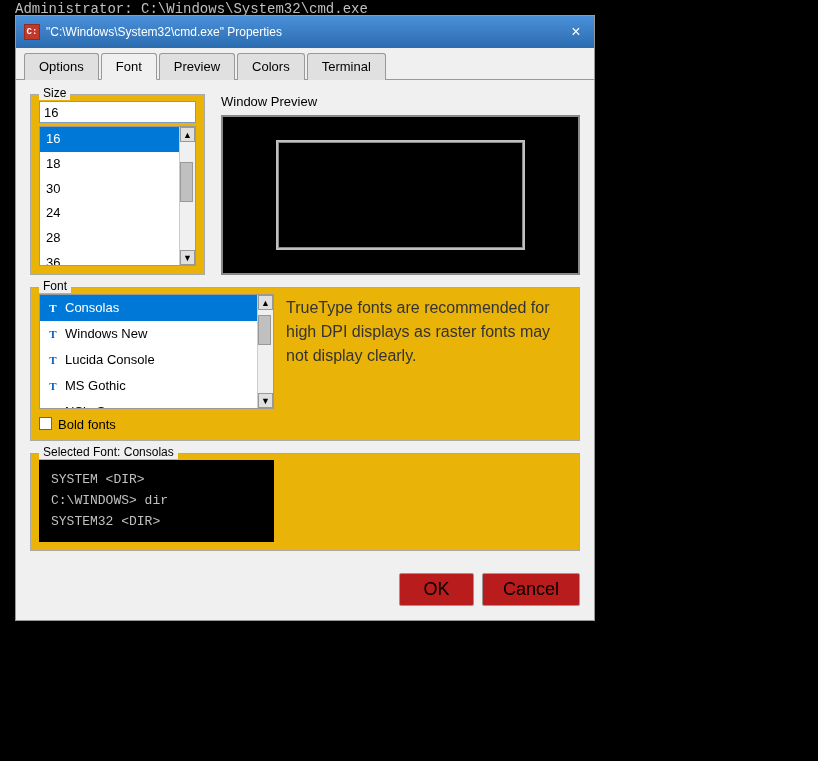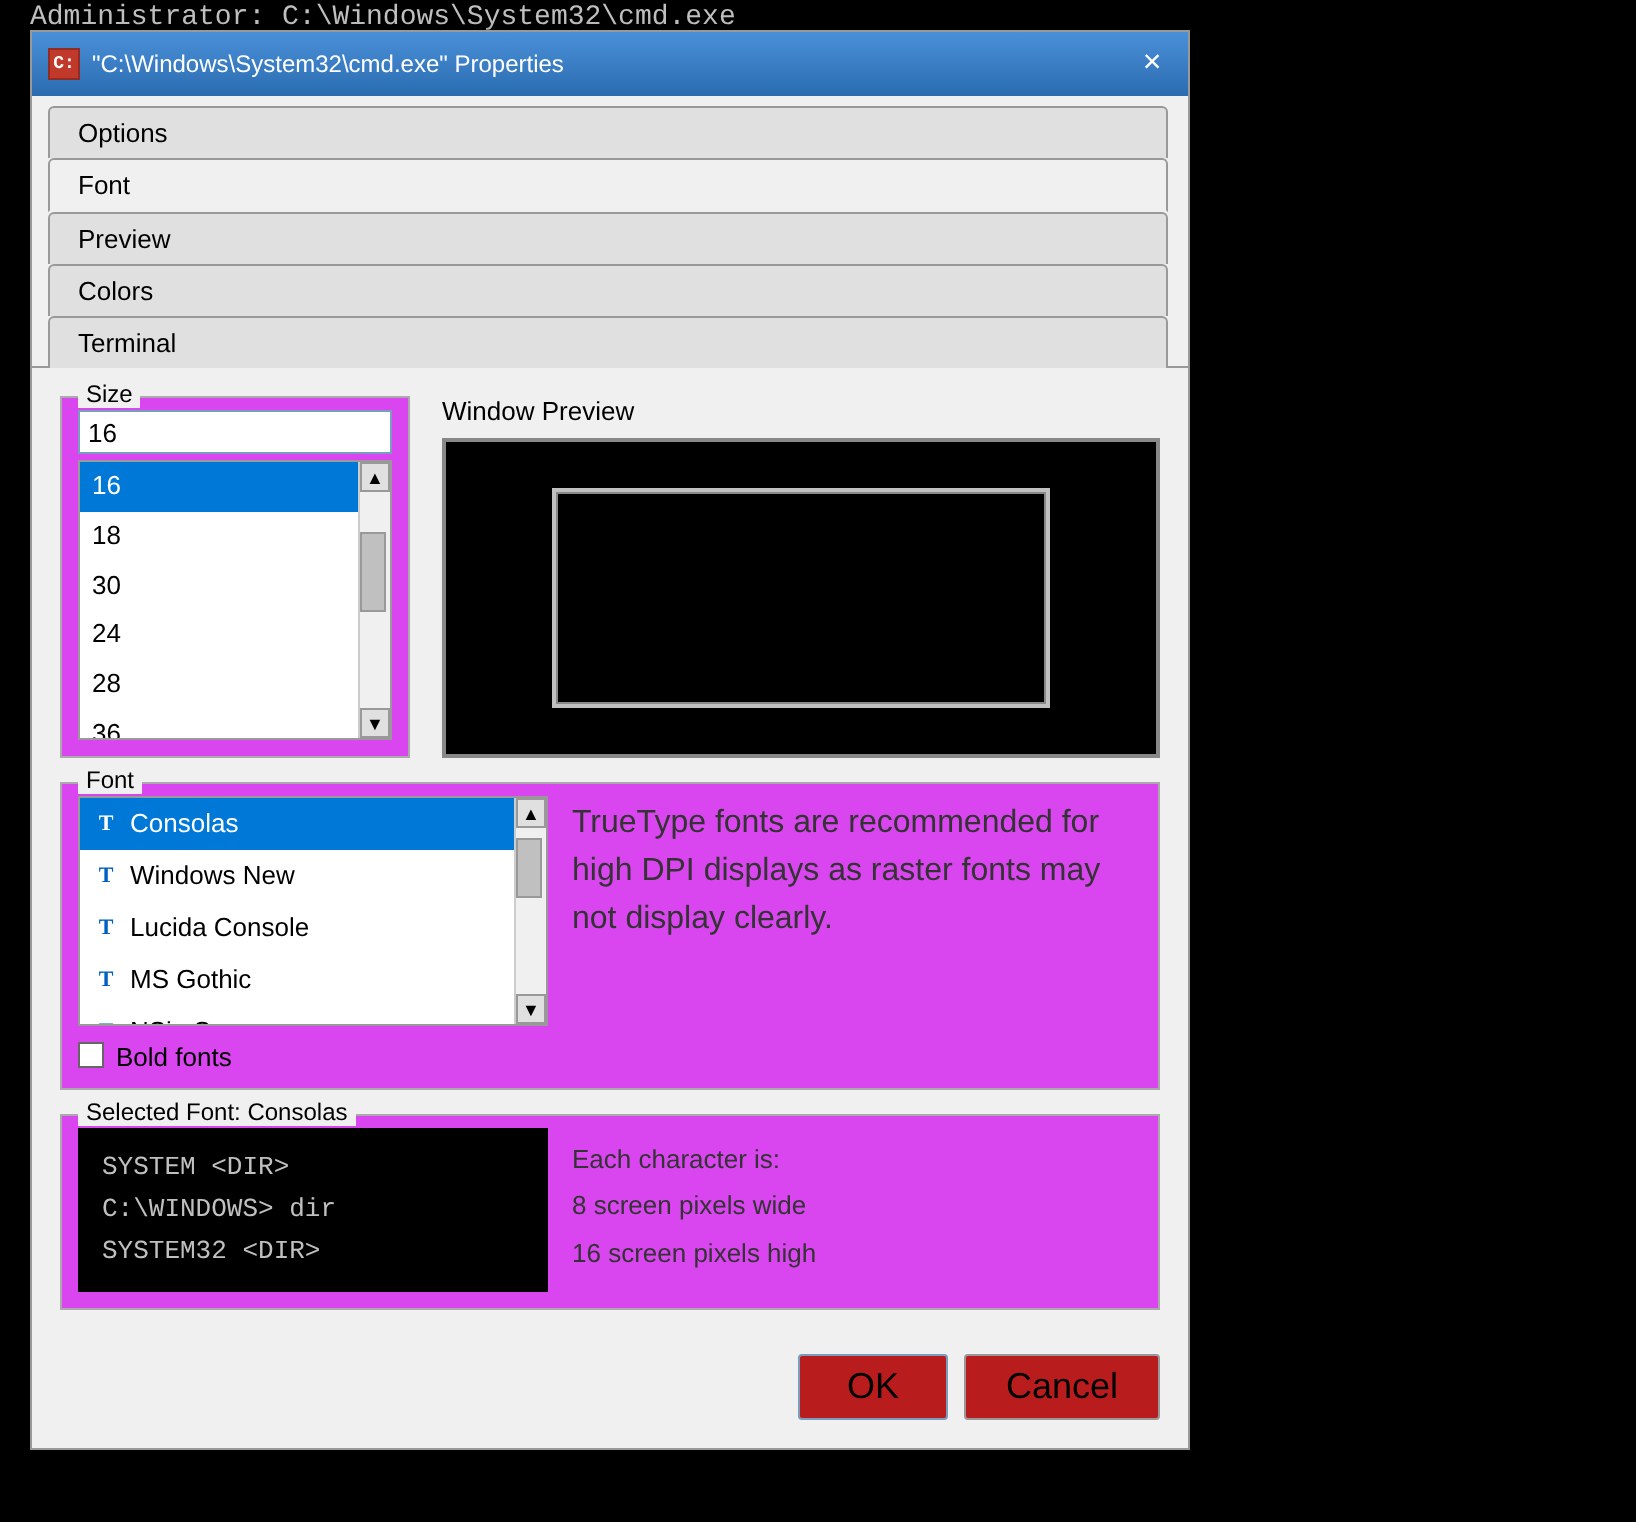--- a/index.html
+++ b/index.html
@@ -101,21 +101,20 @@
       border-radius: 2px;
       line-height: 1;
     }
 
     
     .tabs {
       display: flex;
       background: #f0f0f0;
       border-bottom: 1px solid #999;
       padding: 4px 8px 0 8px;
-      flex-direction: column;
     }
 
     .tab {
       padding: 5px 14px;
       border: 1px solid #999;
       border-bottom: none;
       background: #e0e0e0;
       cursor: pointer;
       margin-right: 2px;
       font-size: 13px;
@@ -140,21 +139,21 @@
     .top-row {
       display: flex;
       gap: 16px;
       margin-bottom: 12px;
     }
 
     
     .section-box {
       border: 1px solid #aaa;
       padding: 6px 8px 8px 8px;
-      background: #d946ef;
+      background: #eab308;
       position: relative;
     }
 
     .section-label {
       position: absolute;
       top: -9px;
       left: 8px;
       background: #f0f0f0;
       padding: 0 4px;
       font-size: 12px;
@@ -513,25 +512,20 @@
       </div>
 
       <div class="section-box selected-font-section">
         <span class="section-label">Selected Font: Consolas</span>
         <div class="selected-font-top">
           <div class="font-preview-box">
             <div class="line">SYSTEM          &lt;DIR&gt;</div>
             <div class="line">C:\WINDOWS&gt; dir</div>
             <div class="line">SYSTEM32        &lt;DIR&gt;</div>
           </div>
-          <div class="char-info">
-            <div>Each character is:</div>
-            <div>8 screen pixels wide</div>
-            <div>16 screen pixels high</div>
-          </div>
         </div>
       </div>
 
     </div>
 
     <div class="dialog-buttons">
       <button class="btn btn-ok">OK</button>
       <button class="btn">Cancel</button>
     </div>
 

